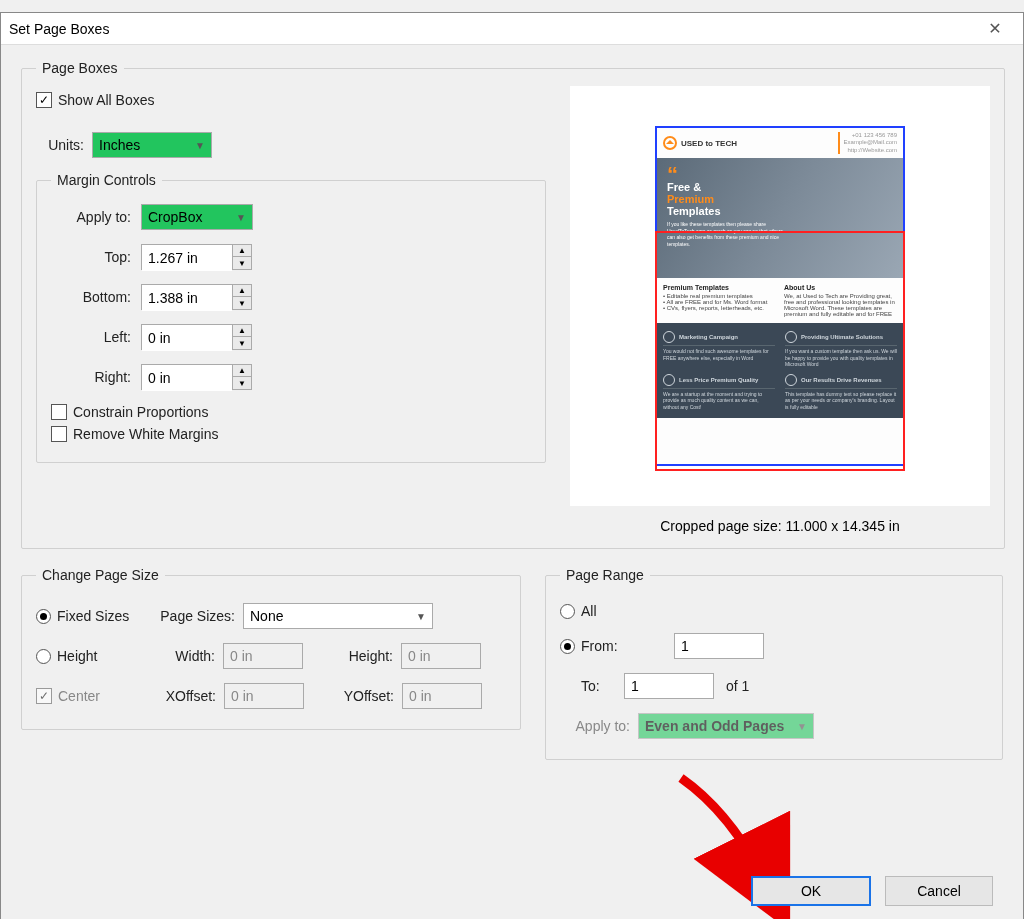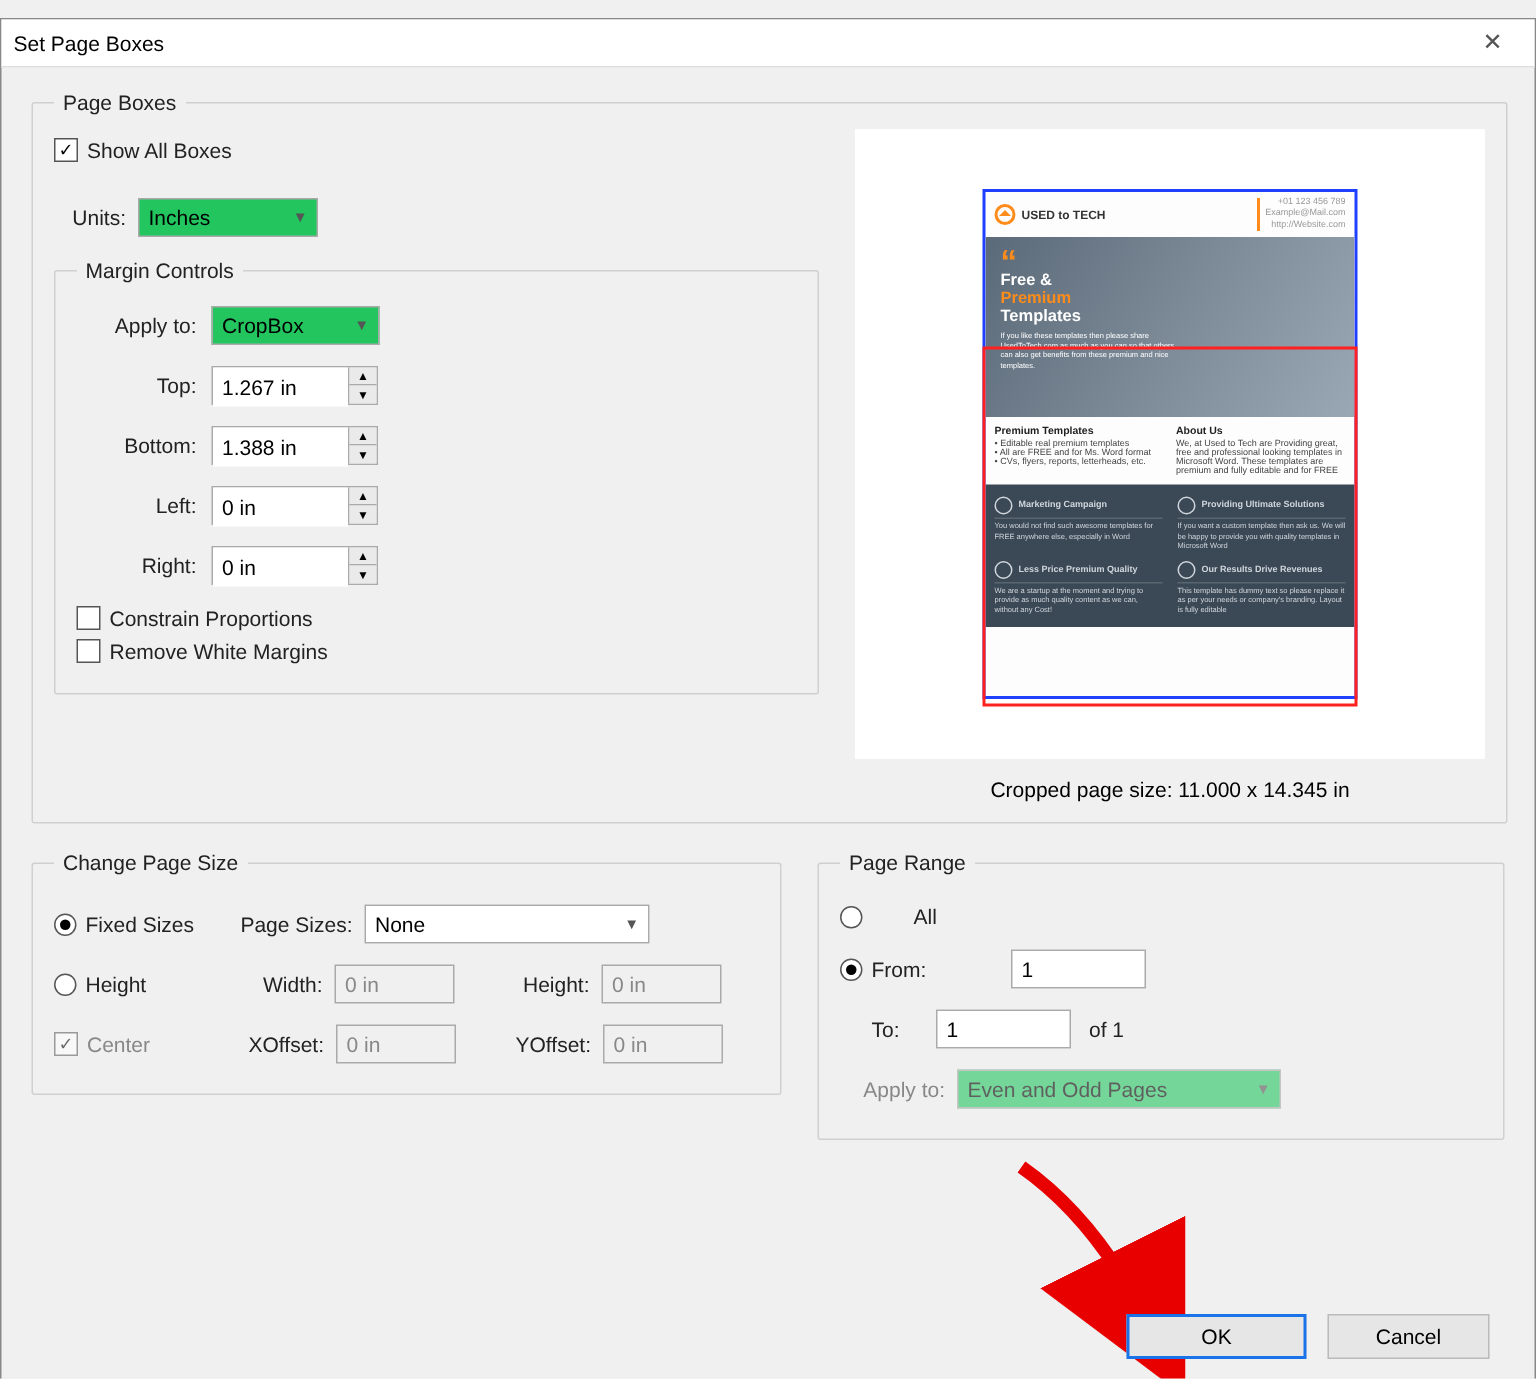--- a/index.html
+++ b/index.html
@@ -243,36 +243,36 @@
           <input class="input disabled" style="width: 80px;" value="0 in">
         </div>
       </fieldset>
 
       <fieldset class="pr-box">
         <legend class="group-title">Page Range</legend>
         <div class="legend-spacer"></div>
 
         <div class="row">
           <span class="radio"></span>
-          <span class="lbl" style="text-align:left;margin-left:28px;">All</span>
+          <span class="lbl" style="text-align:left;">All</span>
         </div>
         <div class="row" style="margin-top:14px;">
           <span class="radio checked"></span>
           <span class="lbl" style="width:55px;text-align:left;">From:</span>
           <input class="input" style="width: 90px; margin-left: 30px;" value="1">
         </div>
         <div class="row" style="margin-top:14px;">
           <span style="width:21px;"></span>
           <span class="lbl" style="width:35px;text-align:left;">To:</span>
           <input class="input" style="width: 90px;" value="1">
           <span class="lbl" style="margin-left:12px;">of 1</span>
         </div>
         <div class="row" style="margin-top:14px;">
           <span class="lbl" style="width:70px;color:#888;">Apply to:</span>
-          <span class="select" style="width:216px;opacity:.6;">
+          <span class="select" style="width:176px;opacity:.6;font-weight:bold;">
             <span>Even and Odd Pages</span>
             <span class="caret">▼</span>
           </span>
         </div>
       </fieldset>
     </div>
 
   </div>
 
   <div class="arrow">

